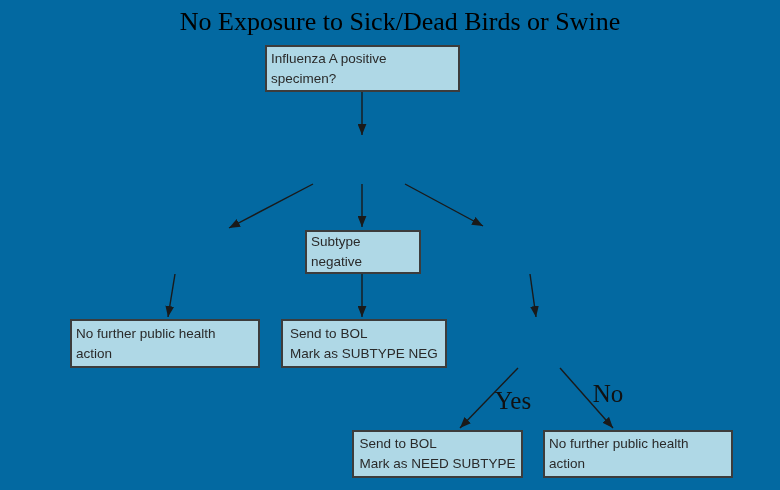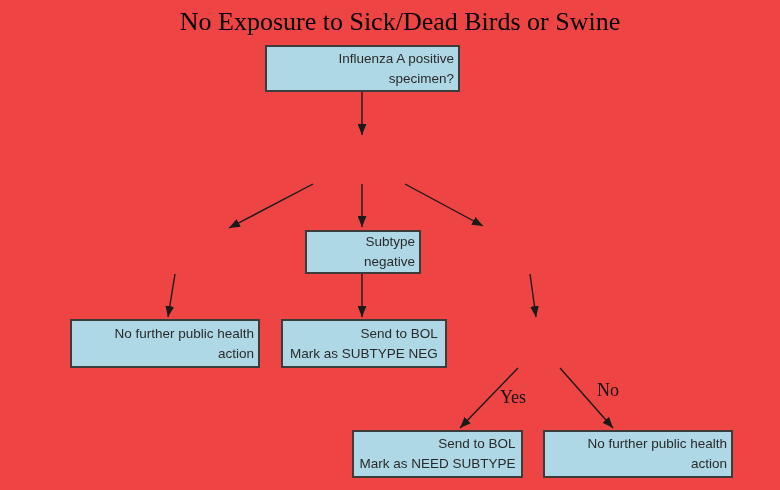--- a/index.html
+++ b/index.html
@@ -8,21 +8,21 @@
     --edge-color: #1A1A1A;
     --node-text: #2A2A2A;
     --title-color: #000000;
   }
   * { margin: 0; padding: 0; box-sizing: border-box; }
   html, body { background: #ffffff; }
   .canvas {
     position: relative;
     width: 780px;
     height: 490px;
-    background: #ef4444;
+    background: #0369a1;
     overflow: hidden;
     font-family: "Liberation Sans", sans-serif;
   }
   .title {
     position: absolute;
     left: 0;
     top: 7px;
     width: 800px;
     text-align: center;
     font-family: "Liberation Serif", serif;
@@ -39,34 +39,34 @@
     stroke: var(--edge-color);
     stroke-width: 1.4;
   }
   .node {
     position: absolute;
     background: var(--node-fill);
     border: 2px solid var(--node-border);
     display: flex;
     align-items: center;
     justify-content: center;
-    text-align: right;
+    text-align: left;
   }
   .node-label {
     font-size: 13.5px;
     line-height: 1.45;
     color: var(--node-text);
     white-space: pre-line;
     padding: 0 4px;
   }
   .edge-label {
     position: absolute;
     transform: translate(-50%, 0);
     font-family: "Liberation Serif", serif;
-    font-size: 18px;
+    font-size: 25px;
     color: #111111;
   }
 </style>
 </head>
 <body>
 
 <div class="canvas">
 
   <div class="title">No Exposure to Sick/Dead Birds or Swine</div>
 

